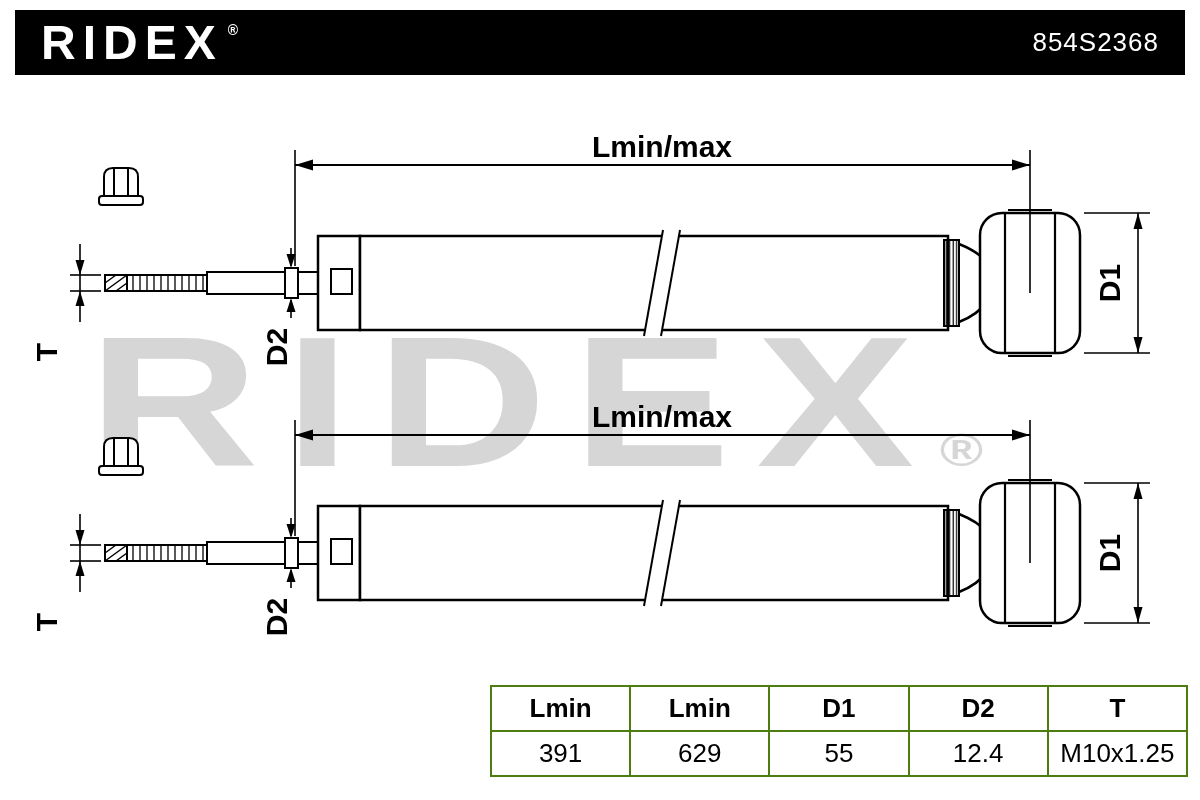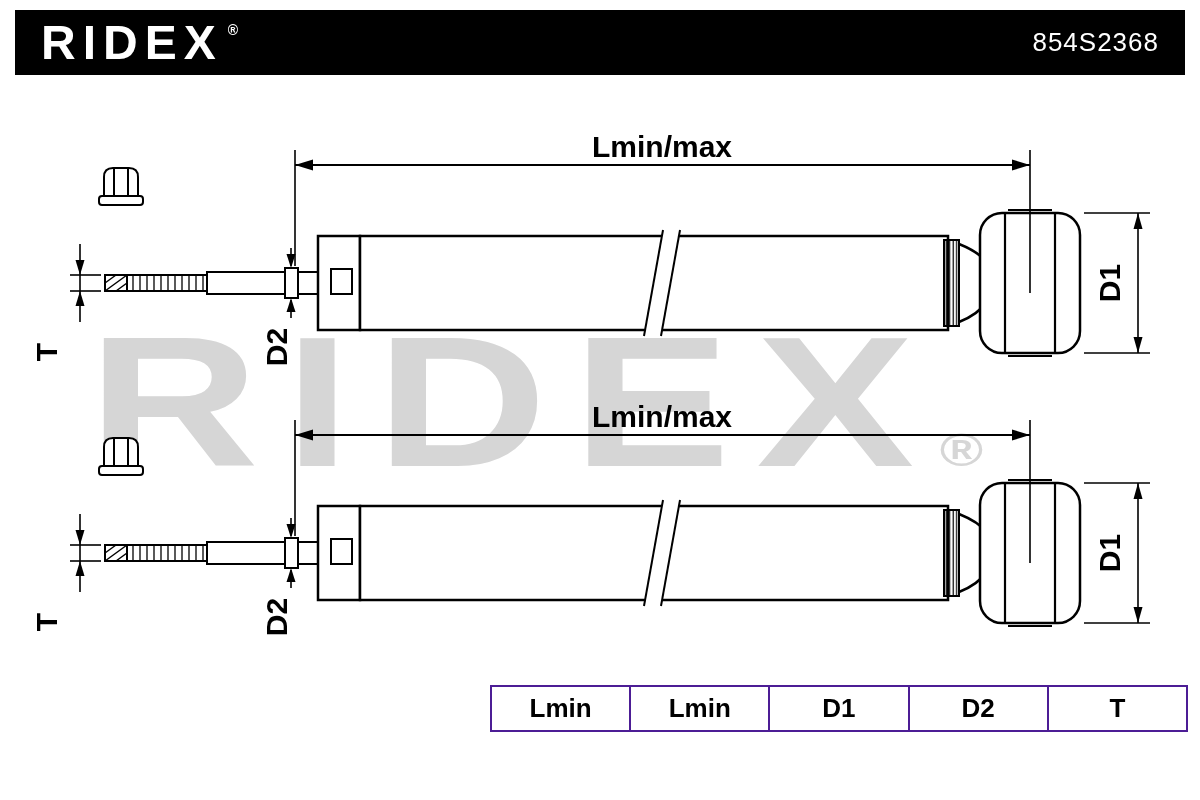--- a/index.html
+++ b/index.html
@@ -25,21 +25,21 @@
   .watermark .reg { font-size:46px; letter-spacing:0; }
 
   svg.drawing { position:absolute; left:0; top:0; z-index:2; }
   .dim-text { fill:#000; stroke:none; font-weight:bold; font-size:30px; text-anchor:middle; font-family:"Liberation Sans", sans-serif; }
 
   table.spec-table {
     position:absolute; left:490px; top:685px; width:698px; z-index:3;
     border-collapse:collapse; table-layout:fixed; background:#fff;
   }
   .spec-table th, .spec-table td {
-    border:2px solid #4c1d95; height:45px; text-align:center;
+    border:2px solid #4d7c0f; height:45px; text-align:center;
     font-size:26px; color:#000;
   }
   .spec-table th { font-weight:bold; }
   .spec-table td { font-weight:normal; }
 </style>
 </head>
 <body>
 
 <div class="header-bar">
   <div class="brand">
@@ -246,14 +246,21 @@
 
 <table class="spec-table">
   <tbody>
       <tr>
     <th>Lmin</th>
     <th>Lmin</th>
     <th>D1</th>
     <th>D2</th>
     <th>T</th>
   </tr>
+  <tr>
+    <td>391</td>
+    <td>629</td>
+    <td>55</td>
+    <td>12.4</td>
+    <td>M10x1.25</td>
+  </tr>
 </tbody>
   </table>
 
 </body></html>

